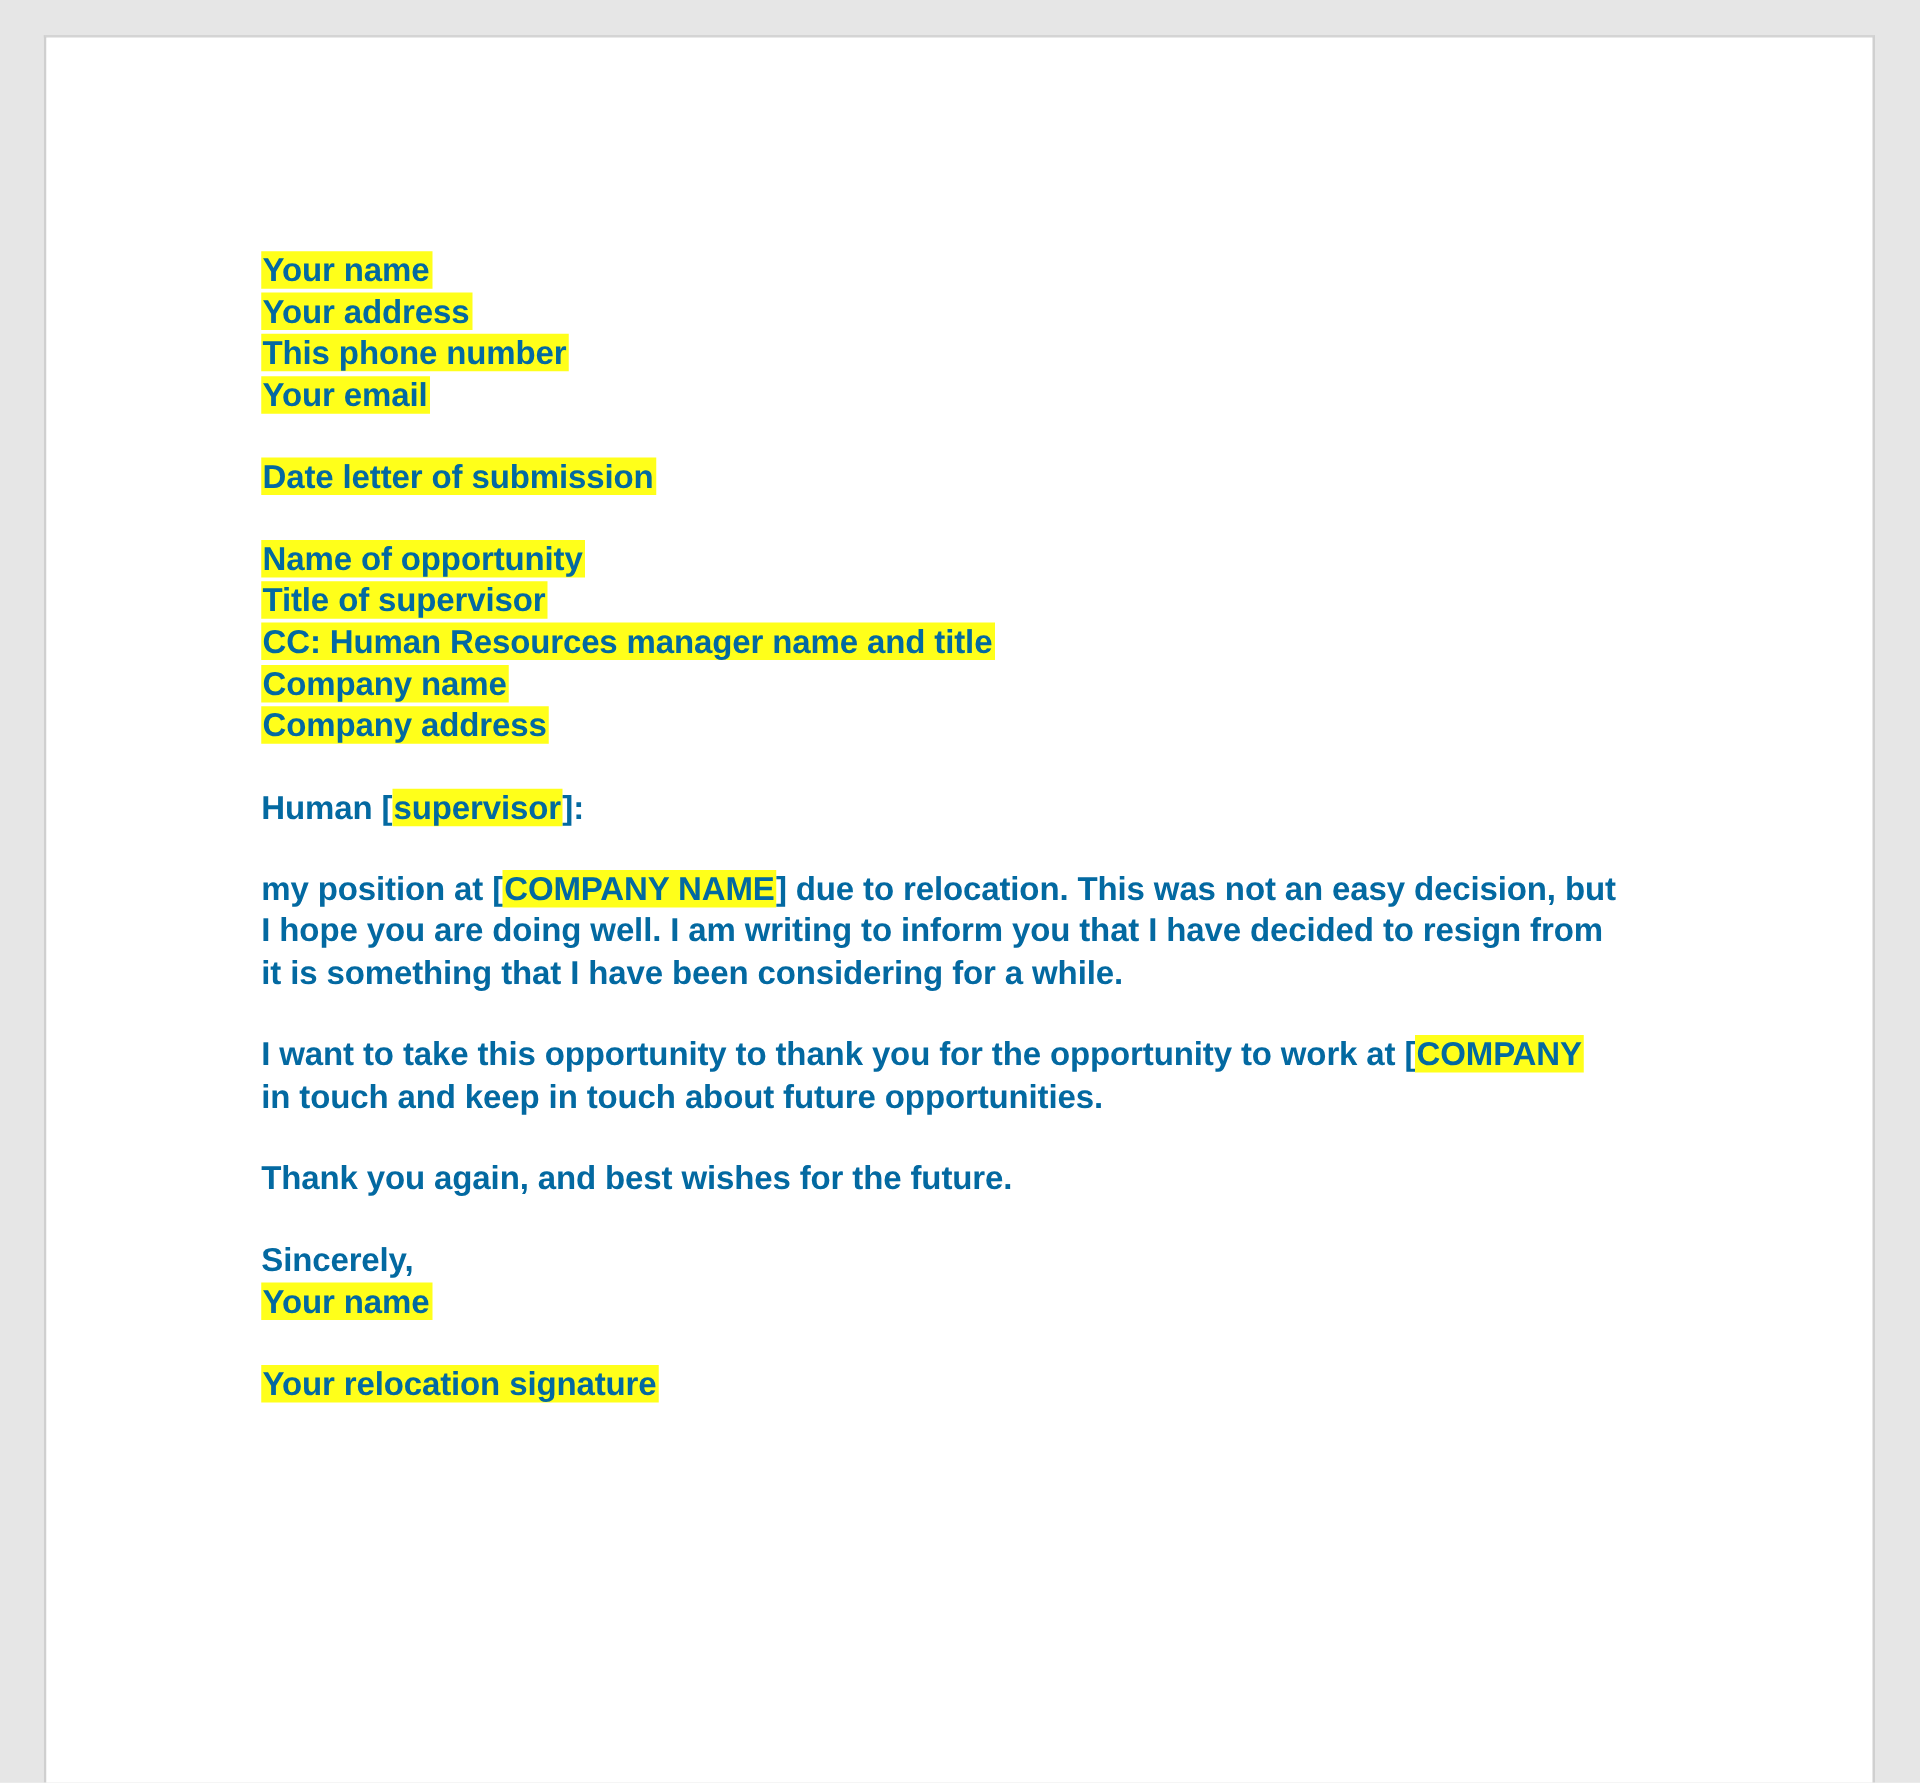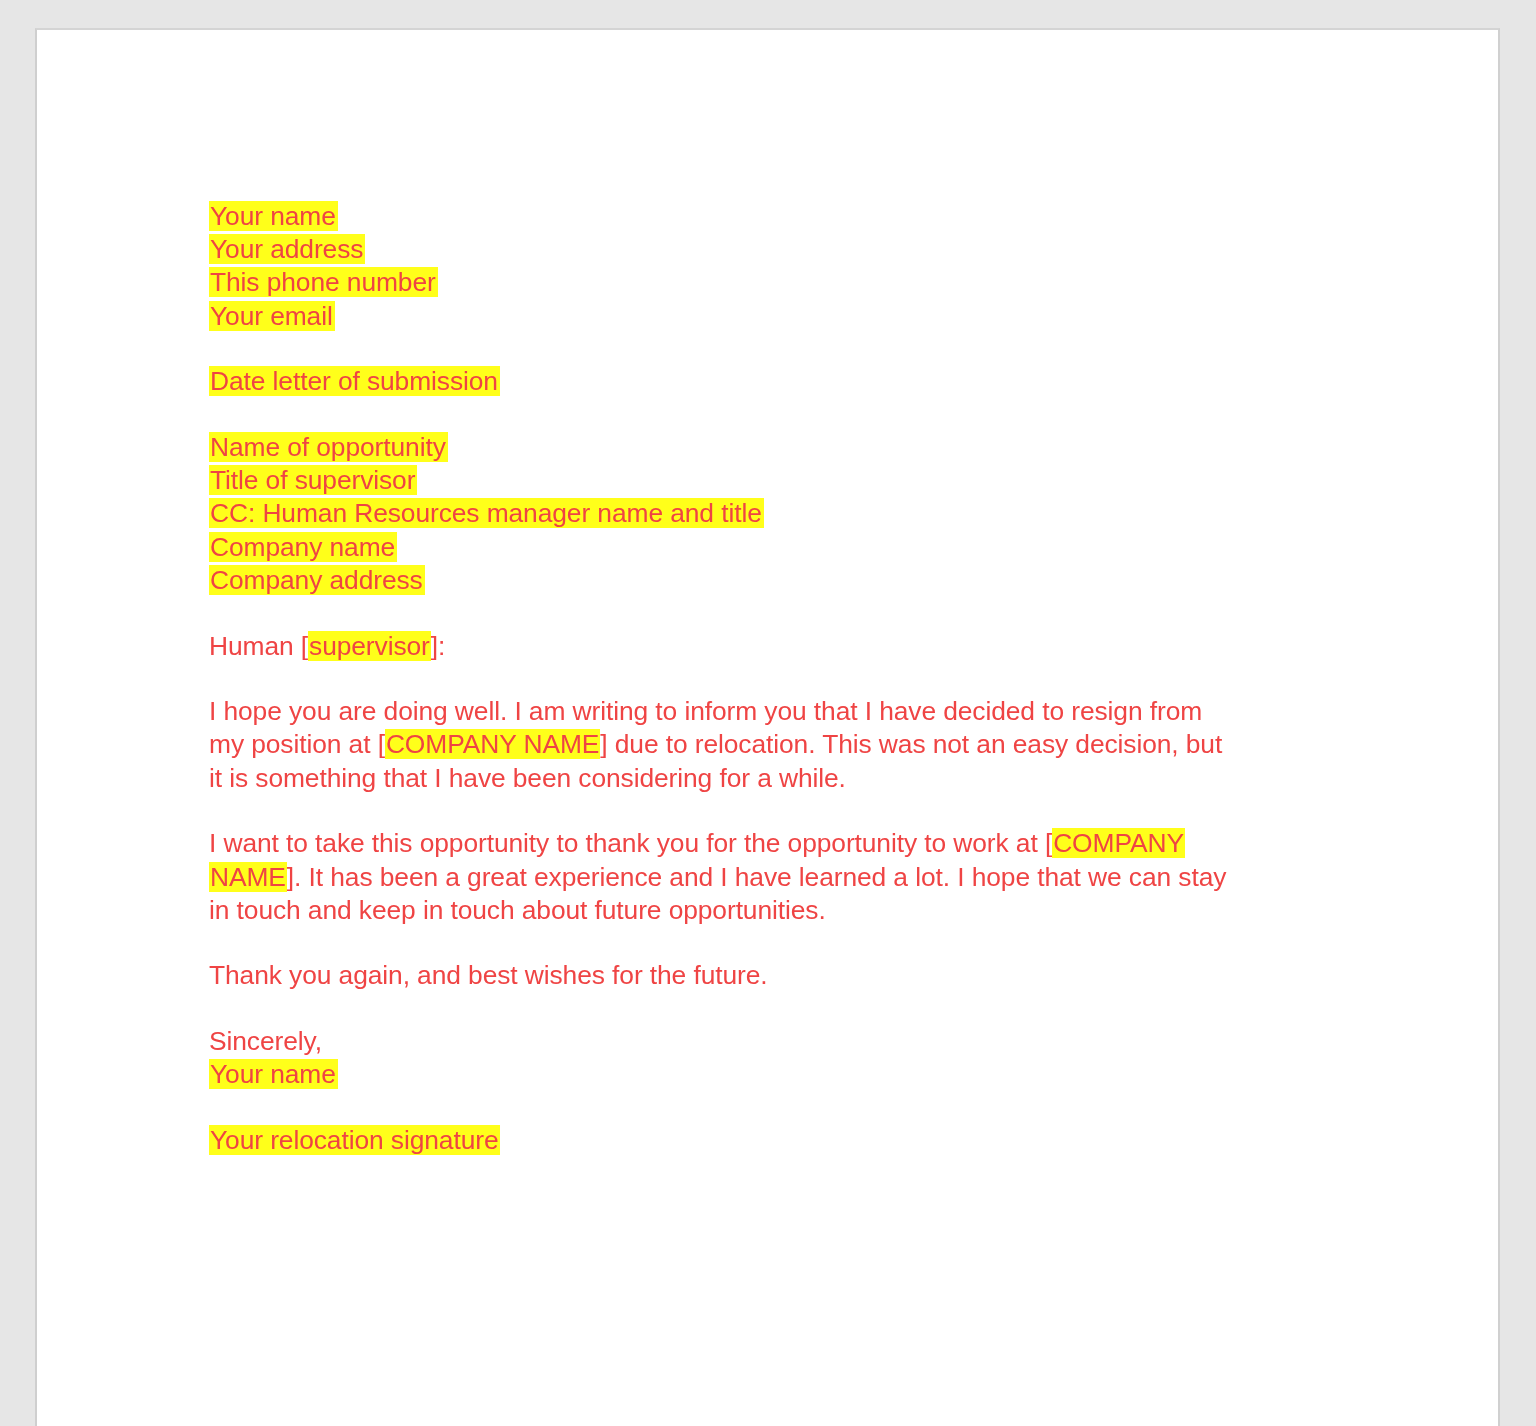--- a/index.html
+++ b/index.html
@@ -29,22 +29,23 @@
     box-sizing: border-box;
   }
   .body-text {
     position: absolute;
     left: 172px;
     top: 170px;
     width: 1140px;
     font-family: "Liberation Sans", sans-serif;
     font-size: 26.4px;
     line-height: 33.2px;
-    color: #ef4444;
+    color: #0369a1;
     letter-spacing: -0.1px;
+    font-weight: bold;
   }
   .block { margin: 0; padding: 0; }
   .gap { height: 32.5px; }
   .line { display: block; white-space: nowrap; }
   .hl {
     background: #ffff1a;
     padding: 0 1px 0 1px;
   }
   .block-line .hl { padding-right: 2px; }
 </style>
@@ -80,30 +81,29 @@
 
       <div class="gap"></div>
 
       <div class="block">
         <span class="line"><span>Human [</span><span class="hl">supervisor</span><span>]:</span></span>
       </div>
 
       <div class="gap"></div>
 
       <div class="block">
+        <span class="line"><span>my position at [</span><span class="hl">COMPANY NAME</span><span>] due to relocation. This was not an easy decision, but</span></span>
         <span class="line">I hope you are doing well. I am writing to inform you that I have decided to resign from</span>
-        <span class="line"><span>my position at [</span><span class="hl">COMPANY NAME</span><span>] due to relocation. This was not an easy decision, but</span></span>
         <span class="line">it is something that I have been considering for a while.</span>
       </div>
 
       <div class="gap"></div>
 
       <div class="block">
         <span class="line"><span>I want to take this opportunity to thank you for the opportunity to work at [</span><span class="hl">COMPANY</span></span>
-        <span class="line"><span class="hl">NAME</span><span>]. It has been a great experience and I have learned a lot. I hope that we can stay</span></span>
         <span class="line">in touch and keep in touch about future opportunities.</span>
       </div>
 
       <div class="gap"></div>
 
       <div class="block">
         <span class="line">Thank you again, and best wishes for the future.</span>
       </div>
 
       <div class="gap"></div>

